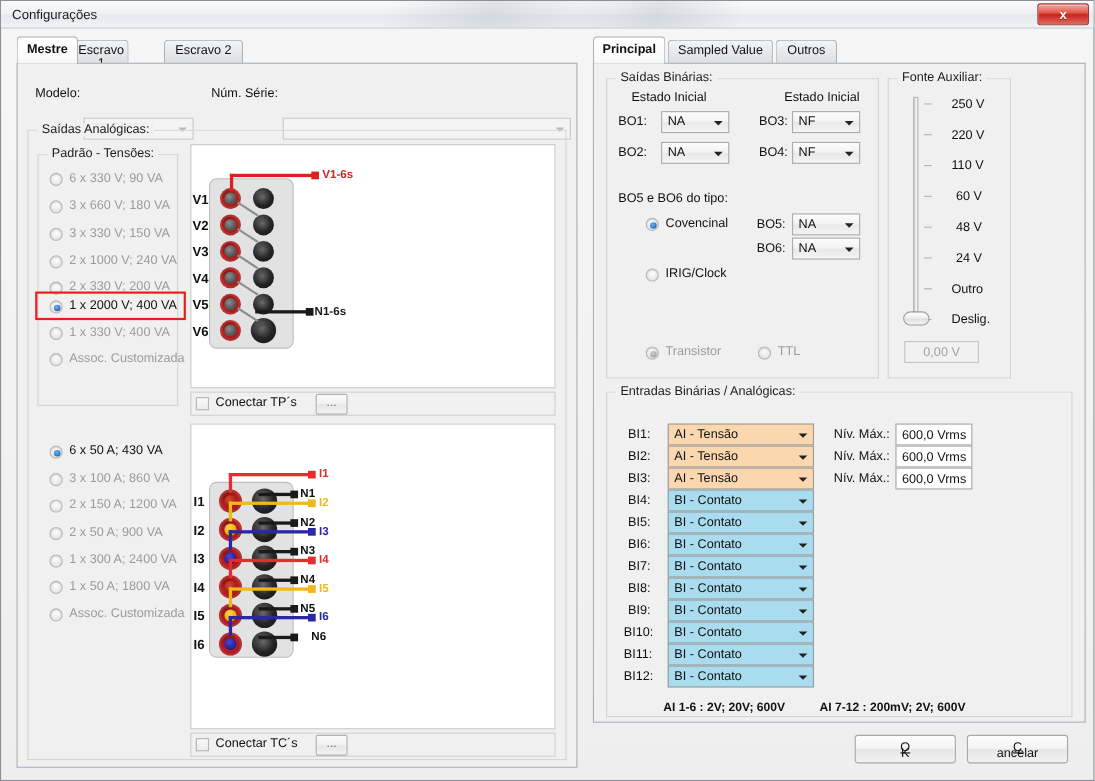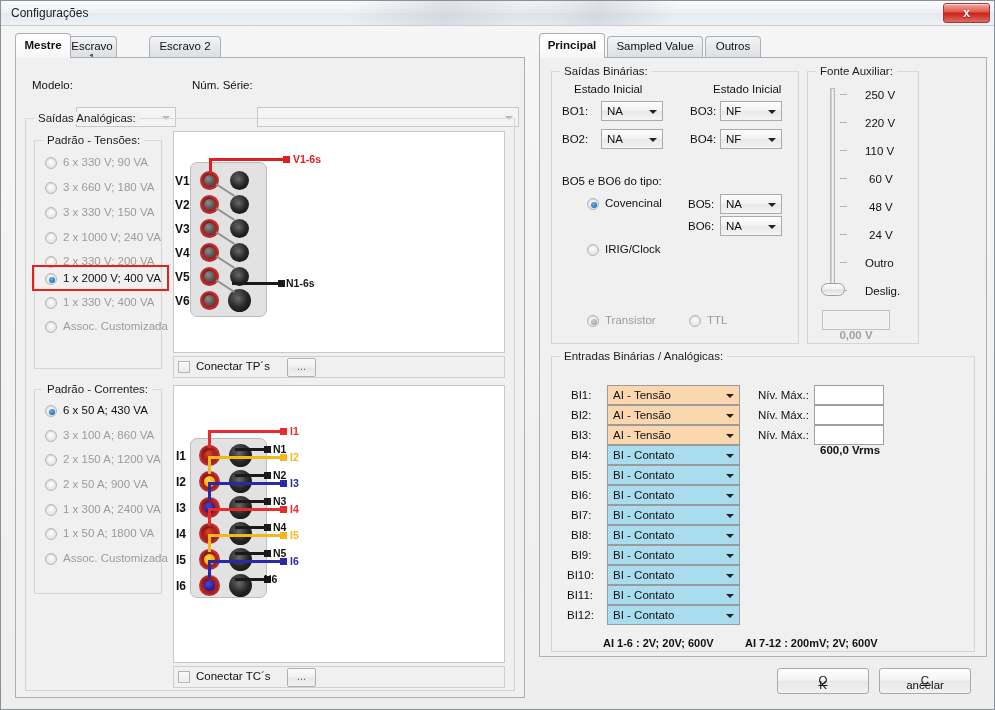--- a/index.html
+++ b/index.html
@@ -102,21 +102,21 @@
   .combo.disabled{ background:#f4f4f4; border-color:#c8c8c8;margin-top:32px; }
   .combo.disabled .ctext{ color:#9f9f9f; }
   .combo.disabled .arrow{ border-top-color:#b9b9b9; }
   .combo.ai{ background:#fbd7b0; border:1px solid #9b9b9b; }
   .combo.bi{ background:#a9dcef; border:1px solid #9b9b9b; }
   
   .tfield{
     position:absolute; height:20px; background:#fff; border:1px solid #a0a0a0;
     font-size:11.5px;
   }
-  .tfield .tv{ position:absolute; left:5px; top:18px; color:#111; white-space:nowrap;font-weight:bold;}
+  .tfield .tv{ position:absolute; left:5px; top:4px; color:#111; white-space:nowrap;}
   .tfield.disabled{ background:#f1f1f1; border-color:#c3c3c3; }
   .tfield.disabled .tv{ color:#a2a2a2; }
   
   .dotsbtn{
     position:absolute; width:29px; height:19px;
     border:1px solid #b0b0b0; border-radius:2px;
     background:linear-gradient(180deg,#fbfbfb 0%,#f1f1f1 48%,#e6e6e6 52%,#f2f2f2 100%);
     cursor:pointer;
   }
   .dotsbtn span{ position:absolute;left:0;top:1px;width:100%;text-align:center;font-size:11px;color:#666;}
@@ -331,23 +331,20 @@
 
   <div class="panelbox" style="left:172px; top:355px; width:332px; height:22px;"></div>
   <div class="chk" style="left:177px; top:359px;">
     <span class="box"></span>
     <span class="ctxt">Conectar TP´s</span>
   </div>
   <div class="dotsbtn" style="left:286px; top:357px;">
     <span>...</span>
   </div>
 
-  <div class="grp" style="left:33px; top:388px; width:128px; height:205px;">
-    <div class="grp-title">Padrão - Correntes:</div>
-  </div>
   <div class="radio" style="left:44px; top:403px;">
     <span class="dot on"></span>
     <span class="rtxt">6 x 50 A; 430 VA</span>
   </div>
   <div class="radio disabled" style="left:44px; top:428px;">
     <span class="dot"></span>
     <span class="rtxt">3 x 100 A; 860 VA</span>
   </div>
   <div class="radio disabled" style="left:44px; top:452px;">
     <span class="dot"></span>
@@ -462,21 +459,21 @@
     <div class="wire" style="left:61px; top:140px; width:31px; height:3px; background:#1a1a1a;"></div>
     <div class="sq" style="left:90px; top:138px; background:#1a1a1a;"></div>
     <div class="wirelbl" style="left:99px; top:135px; color:#111;">N4</div>
 
     <div class="wire" style="left:61px; top:166px; width:31px; height:3px; background:#1a1a1a;"></div>
     <div class="sq" style="left:90px; top:164px; background:#1a1a1a;"></div>
     <div class="wirelbl" style="left:99px; top:161px; color:#111;">N5</div>
 
     <div class="wire" style="left:61px; top:192px; width:31px; height:3px; background:#1a1a1a;"></div>
     <div class="sq" style="left:90px; top:190px; background:#1a1a1a;"></div>
-    <div class="wirelbl" style="left:90px; top:187px; color:#111;">N6</div>
+    <div class="wirelbl" style="left:109px; top:187px; color:#111;">N6</div>
   </div>
 
   <div class="panelbox" style="left:172px; top:665px; width:332px; height:22px;"></div>
   <div class="chk" style="left:177px; top:669px;">
     <span class="box"></span>
     <span class="ctxt">Conectar TC´s</span>
   </div>
   <div class="dotsbtn" style="left:286px; top:667px;">
     <span>...</span>
   </div>

